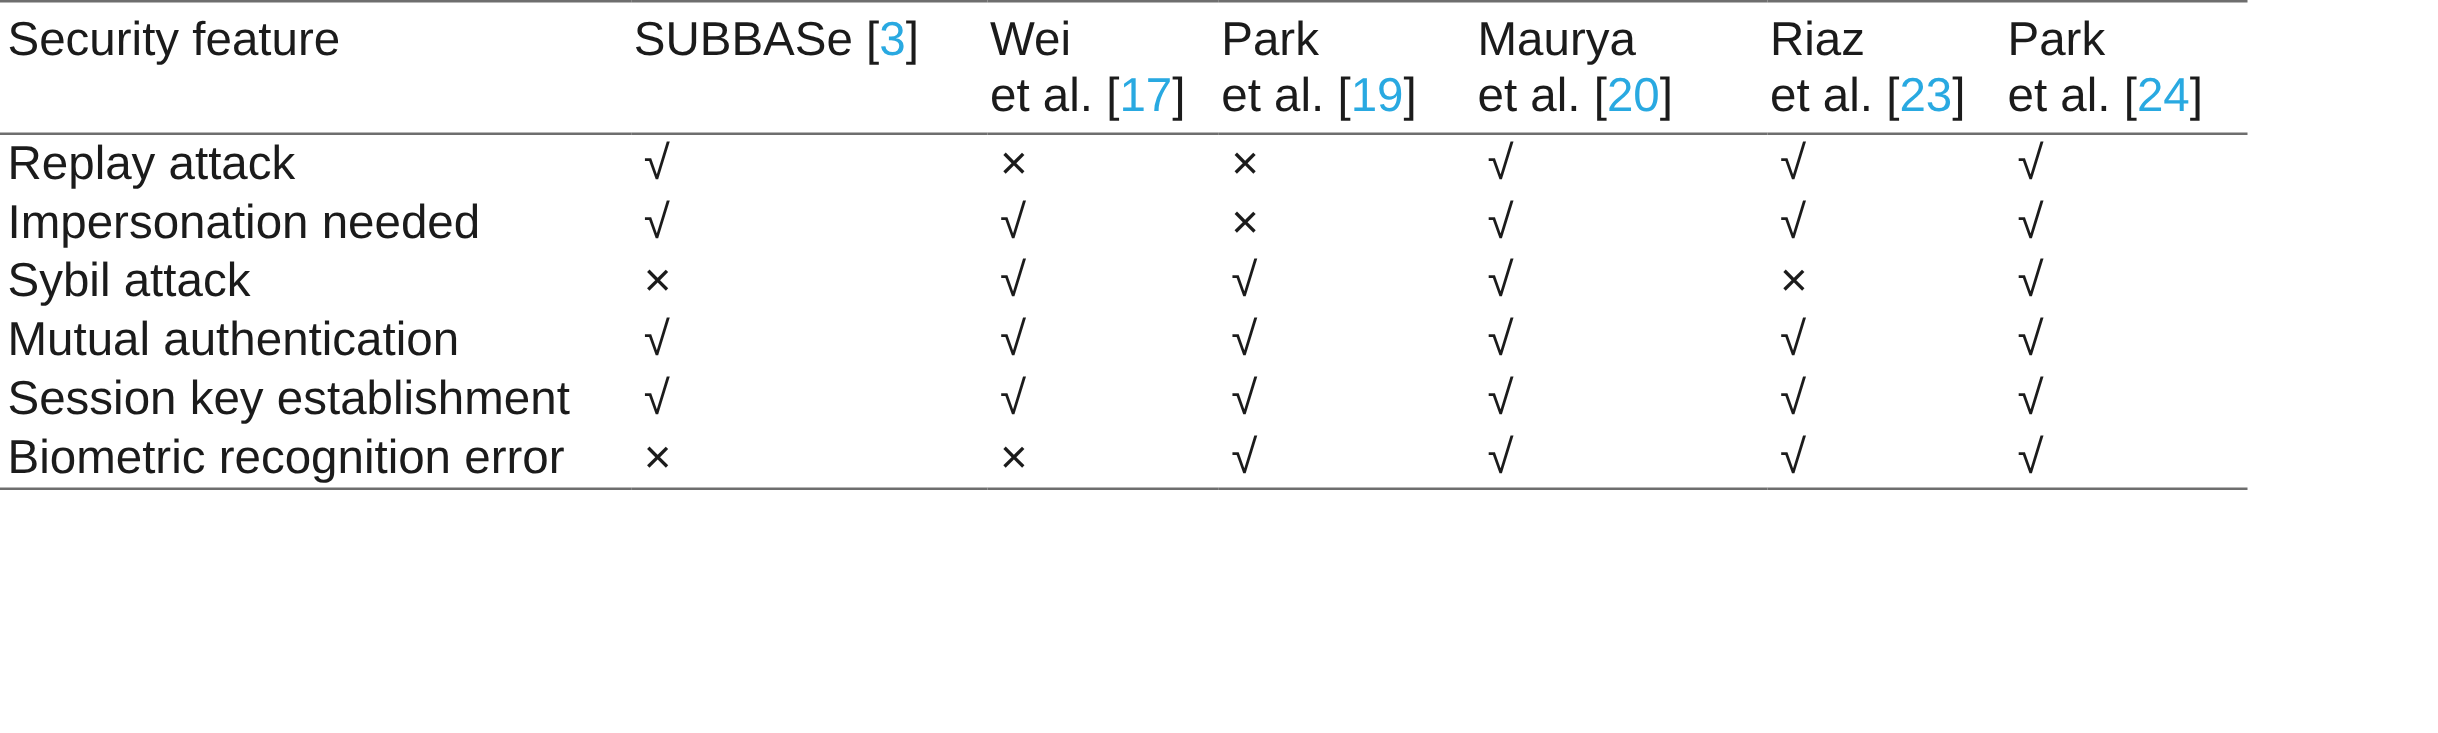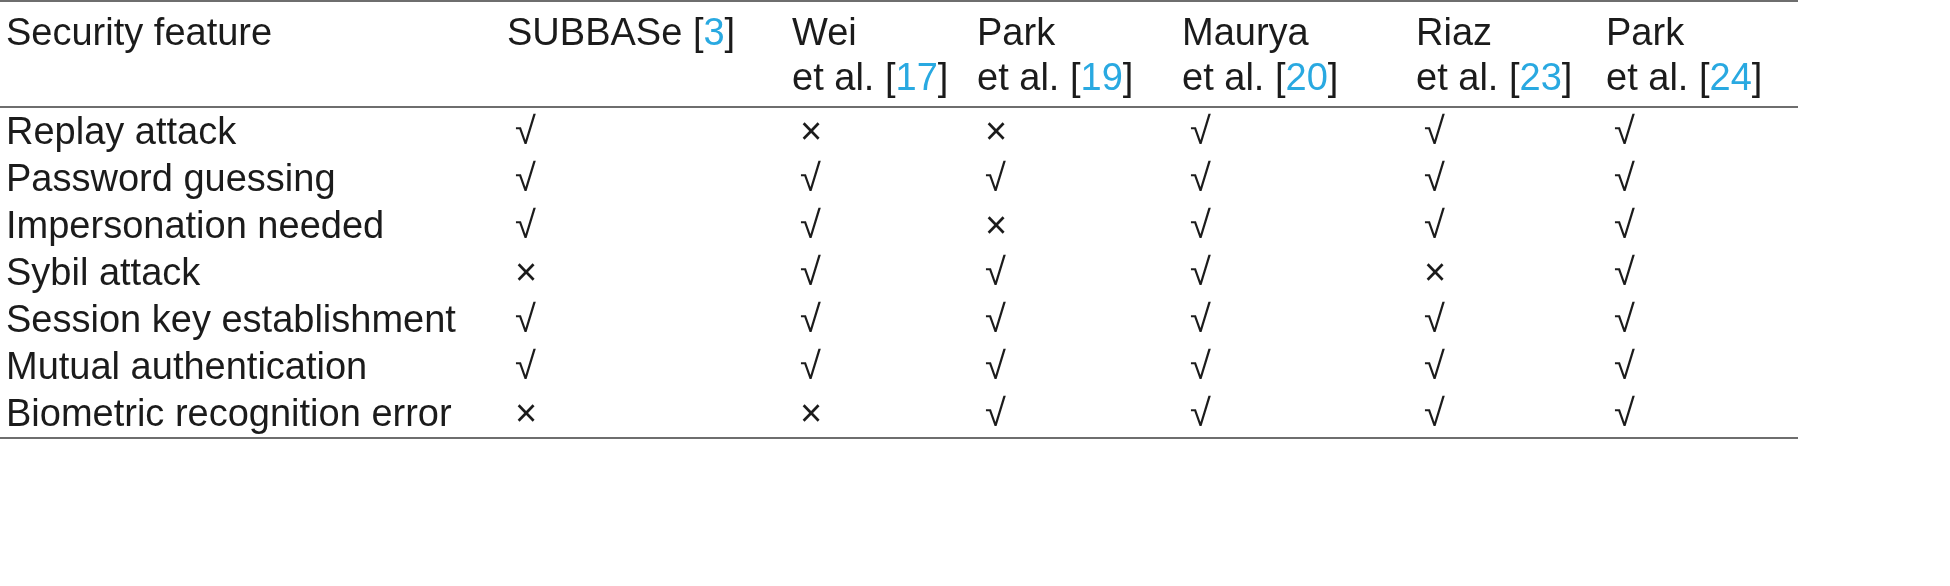--- a/index.html
+++ b/index.html
@@ -105,61 +105,51 @@
           <td class="feature">Replay attack</td>
           <td class="mark"><span class="mark-glyph">√</span></td>
           <td class="mark"><span class="mark-glyph">×</span></td>
           <td class="mark"><span class="mark-glyph">×</span></td>
           <td class="mark"><span class="mark-glyph">√</span></td>
           <td class="mark"><span class="mark-glyph">√</span></td>
           <td class="mark"><span class="mark-glyph">√</span></td>
           <td class="mark"><span class="mark-glyph">√</span></td>
         </tr>
         <tr>
-          <td class="feature">Password guessing</td>
-          <td class="mark"><span class="mark-glyph">√</span></td>
-          <td class="mark"><span class="mark-glyph">√</span></td>
-          <td class="mark"><span class="mark-glyph">√</span></td>
-          <td class="mark"><span class="mark-glyph">√</span></td>
-          <td class="mark"><span class="mark-glyph">√</span></td>
-          <td class="mark"><span class="mark-glyph">√</span></td>
-          <td class="mark"><span class="mark-glyph">√</span></td>
-        </tr>
-        <tr>
           <td class="feature">Impersonation needed</td>
           <td class="mark"><span class="mark-glyph">√</span></td>
           <td class="mark"><span class="mark-glyph">√</span></td>
           <td class="mark"><span class="mark-glyph">×</span></td>
           <td class="mark"><span class="mark-glyph">√</span></td>
           <td class="mark"><span class="mark-glyph">√</span></td>
           <td class="mark"><span class="mark-glyph">√</span></td>
           <td class="mark"><span class="mark-glyph">√</span></td>
         </tr>
         <tr>
           <td class="feature">Sybil attack</td>
           <td class="mark"><span class="mark-glyph">×</span></td>
           <td class="mark"><span class="mark-glyph">√</span></td>
           <td class="mark"><span class="mark-glyph">√</span></td>
           <td class="mark"><span class="mark-glyph">√</span></td>
           <td class="mark"><span class="mark-glyph">×</span></td>
           <td class="mark"><span class="mark-glyph">√</span></td>
           <td class="mark"><span class="mark-glyph">√</span></td>
         </tr>
         <tr>
-          <td class="feature">Session key establishment</td>
+          <td class="feature">Mutual authentication</td>
           <td class="mark"><span class="mark-glyph">√</span></td>
           <td class="mark"><span class="mark-glyph">√</span></td>
           <td class="mark"><span class="mark-glyph">√</span></td>
           <td class="mark"><span class="mark-glyph">√</span></td>
           <td class="mark"><span class="mark-glyph">√</span></td>
           <td class="mark"><span class="mark-glyph">√</span></td>
           <td class="mark"><span class="mark-glyph">√</span></td>
         </tr>
         <tr>
-          <td class="feature">Mutual authentication</td>
+          <td class="feature">Session key establishment</td>
           <td class="mark"><span class="mark-glyph">√</span></td>
           <td class="mark"><span class="mark-glyph">√</span></td>
           <td class="mark"><span class="mark-glyph">√</span></td>
           <td class="mark"><span class="mark-glyph">√</span></td>
           <td class="mark"><span class="mark-glyph">√</span></td>
           <td class="mark"><span class="mark-glyph">√</span></td>
           <td class="mark"><span class="mark-glyph">√</span></td>
         </tr>
         <tr>
           <td class="feature">Biometric recognition error</td>

